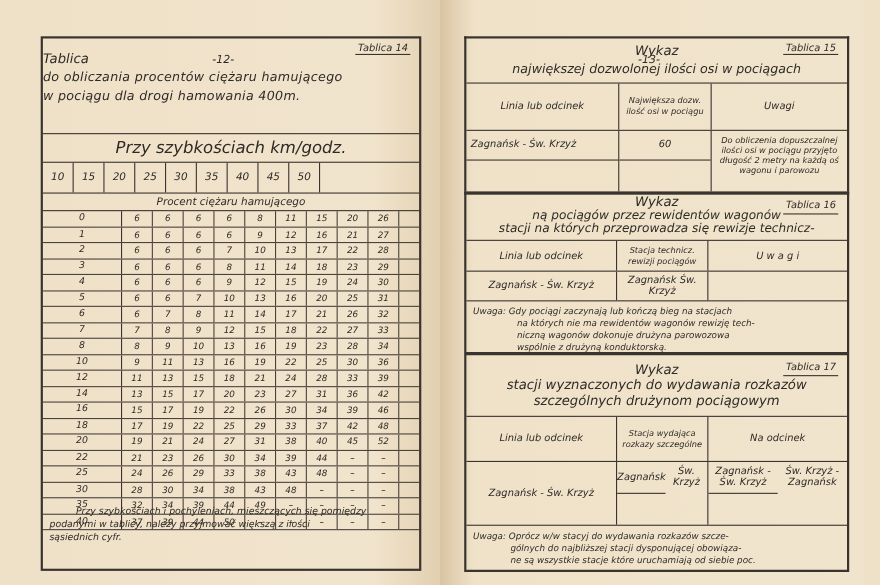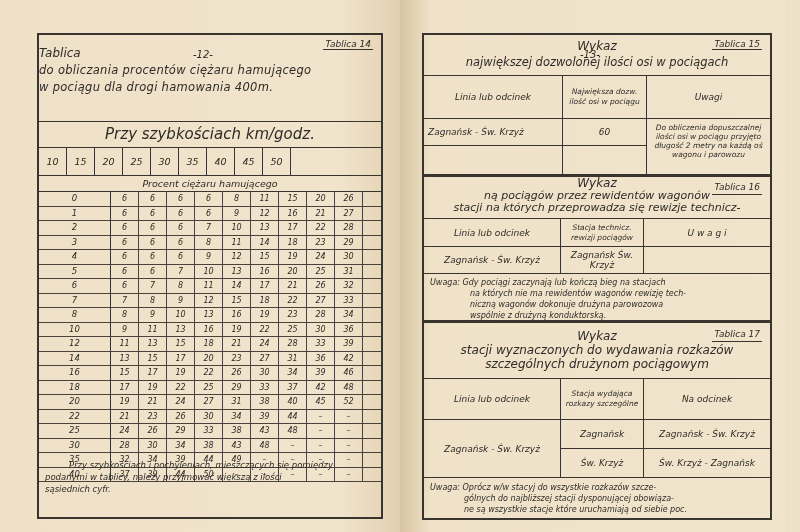--- a/index.html
+++ b/index.html
@@ -70,21 +70,21 @@
   .t16 .note { font-size: 8px; line-height: 11px; padding: 3px 6px; }
   .t16 .note .ind { padding-left: 40px; }
 
   .t17 { top: 320px; height: 200px; border-top: 3px solid #3a342e; border-bottom: 2px solid #3a342e; }
   .t17 .title { height: 56px; border-bottom: 1.5px solid #3a342e; text-align: center; position: relative; font-size: 12px; line-height: 14px; padding-top: 6px; box-sizing: border-box; }
   .t17 .c1 { width: 136px; }
   .t17 .c2 { width: 82px; }
   .t17 .hrow { height: 40px; border-bottom: 1.5px solid #3a342e; }
   .t17 .hrow .c2 { font-size: 7.5px; }
   .t17 .drow { height: 57px; border-bottom: 1.5px solid #3a342e; }
-  .t17 .drow .stack { display: flex; flex-direction: column; }
+  .t17 .drow .stack { display: flex; flex-direction: row; }
   .t17 .drow .stack .cell { height: 28px; }
   .t17 .drow .stack .cell:first-child { border-bottom: 1px solid #3a342e; }
   .t17 .note { font-size: 8px; line-height: 11px; padding: 4px 6px; }
   .t17 .note .ind { padding-left: 34px; }
 </style>
 </head>
 <body>
 
 <div class="page left">
   <div class="pagenum">-12-</div>
@@ -452,18 +452,18 @@
       <div class="c2 stack">
         <div class="cell">Zagnańsk</div>
         <div class="cell">Św. Krzyż</div>
       </div>
       <div class="c3 stack">
         <div class="cell">Zagnańsk - Św. Krzyż</div>
         <div class="cell">Św. Krzyż - Zagnańsk</div>
       </div>
     </div>
     <div class="note">
-      <div>Uwaga: Oprócz w/w stacyj do wszystkie rozkazów szcze-</div>
+      <div>Uwaga: Oprócz w/w stacyj do wydawania rozkazów szcze-</div>
       <div class="ind">gólnych do najbliższej stacji dysponującej obowiąza-</div>
       <div class="ind">ne są wszystkie stacje które uruchamiają od siebie poc.</div>
     </div>
   </div>
 </div>
 
 </body></html>

